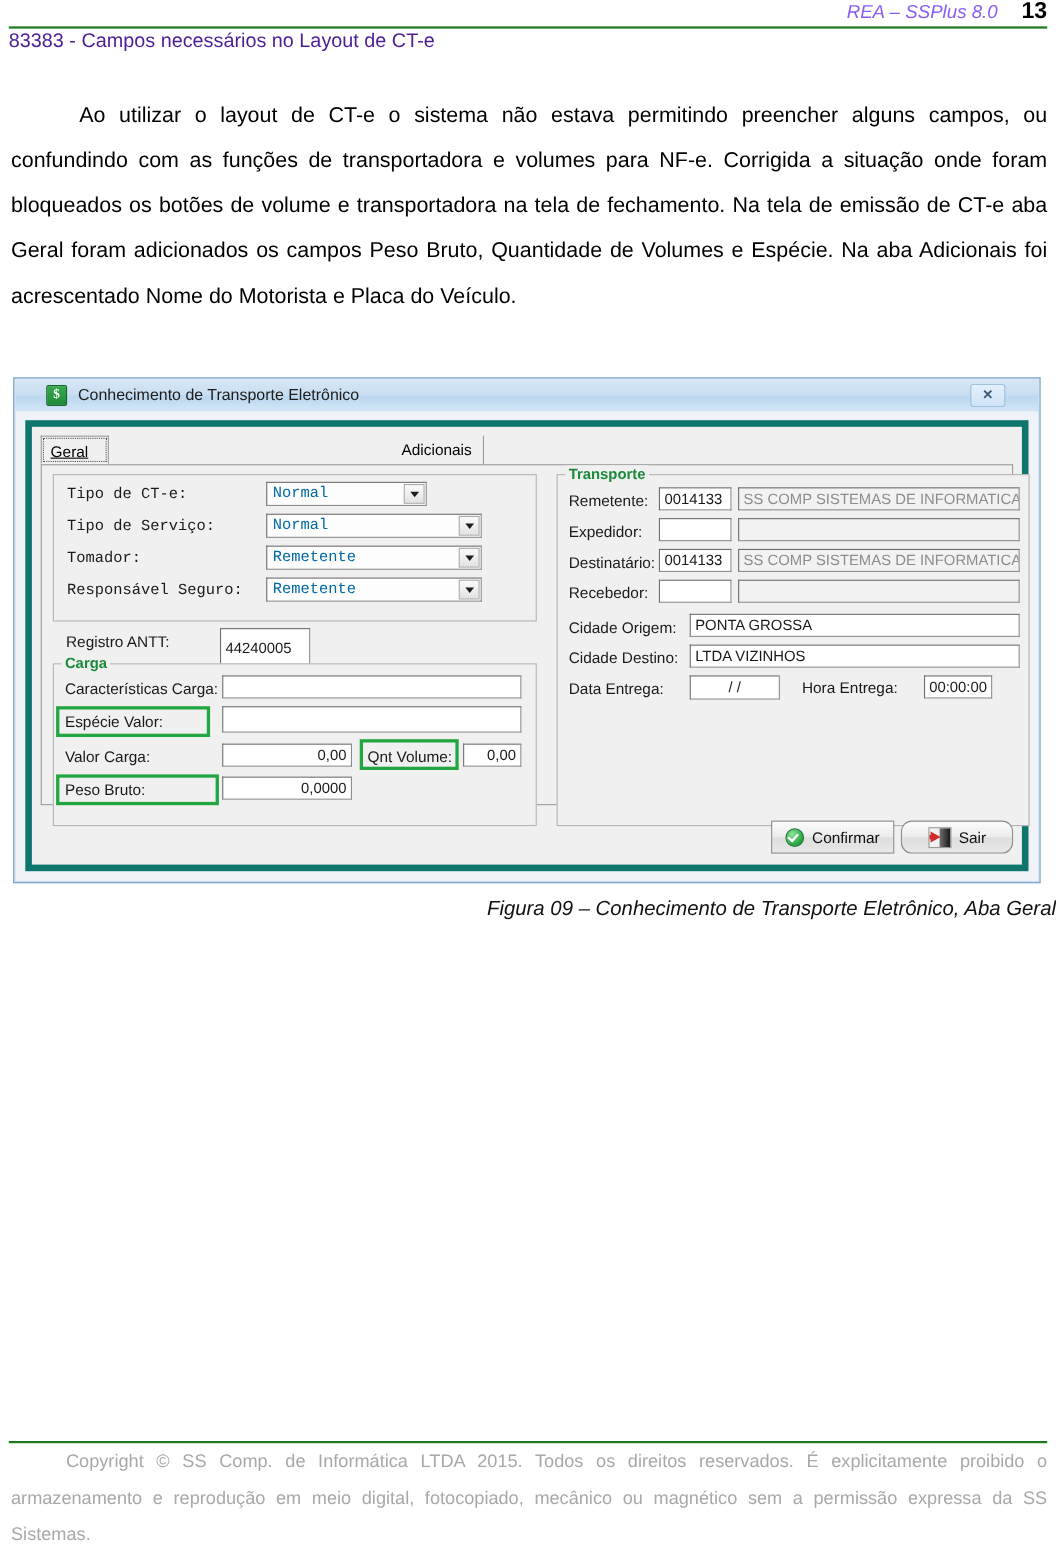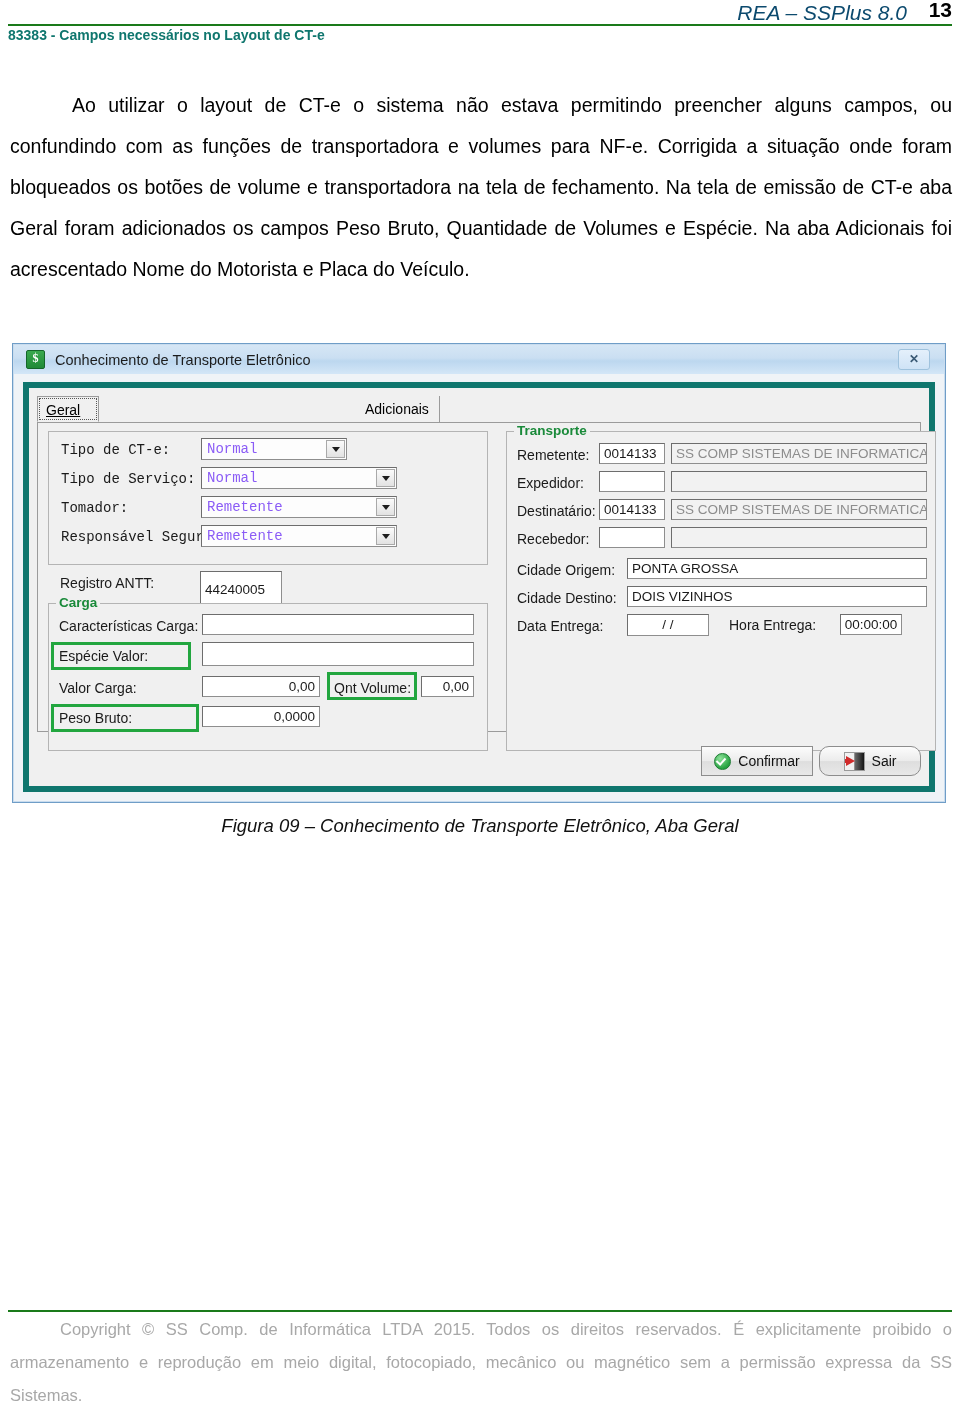--- a/index.html
+++ b/index.html
@@ -20,23 +20,23 @@
     position: absolute;
     left: 8px;
     top: 0px;
     width: 944px;
     height: 28px;
   }
   .hdr-right {
     position: absolute;
     right: 0px;
     top: 1px;
-    font-size: 21px;
+    font-size: 17px;
     font-style: italic;
-    color: #0c4a6e;
+    color: #8b5cf6;
     white-space: nowrap;
   }
   .hdr-pagenum {
     position: absolute;
     right: 0px;
     top: -2px;
     font-size: 21px;
     font-weight: bold;
     font-style: normal;
     color: #000000;
@@ -46,23 +46,23 @@
     left: 8px;
     top: 24px;
     width: 944px;
     height: 2px;
     background: #1a7a1a;
   }
   .doc-title {
     position: absolute;
     left: 8px;
     top: 27px;
-    font-size: 14px;
-    font-weight: bold;
-    color: #0f766e;
+    font-size: 18px;
+    font-weight: normal;
+    color: #4c1d95;
     white-space: nowrap;
   }
 
   
   .body-text {
     position: absolute;
     left: 10px;
     top: 85px;
     width: 942px;
     font-size: 19.5px;
@@ -89,21 +89,21 @@
     box-shadow: 0 0 0 1px #c9dcee inset;
     box-sizing: border-box;
   }
   .titlebar {
     position: absolute;
     left: 1px; top: 1px; right: 1px;
     height: 29px;
     background: linear-gradient(to bottom, #d6e6f5 0%, #cadff2 45%, #bcd7ef 55%, #d3e6f7 100%);
     display: flex;
     align-items: center;
-    padding: 0 4px;
+    padding: 0 20px;
     box-sizing: border-box;
   }
   .app-icon {
     width: 17px; height: 17px;
     margin-left: 8px;
     background: linear-gradient(to bottom, #3aa94e, #1f8a37);
     border: 1px solid #14662a;
     border-radius: 2px;
     position: relative;
     flex: none;
@@ -243,25 +243,26 @@
   .fld.center { justify-content: center; }
 
   .combo {
     position: absolute;
     background: #fdfdfd;
     border: 1px solid #8e8e8e;
     border-top-color: #6d6d6d;
     border-left-color: #6d6d6d;
     box-sizing: border-box;
     font-size: 14px;
-    color: #8b5cf6;
+    color: #0369a1;
     display: flex;
     align-items: center;
     padding-left: 5px;
     white-space: nowrap;
+    margin-left: 41px;
   }
   .combo .arrowbox {
     position: absolute;
     top: 1px; right: 1px; bottom: 1px;
     width: 19px;
     background: linear-gradient(to bottom,#fbfbfb,#e2e2e2);
     border: 1px solid #a9a9a9;
     box-sizing: border-box;
   }
   .combo .arrowbox::after {
@@ -333,21 +334,21 @@
     left: 0px; top: 6px;
     width: 6px; height: 4px;
     background: #d12b2b;
   }
 
   
   .figcap {
     position: absolute;
     left: 0; right: 0;
     top: 815px;
-    text-align: center;
+    text-align: right;
     font-size: 18.5px;
     font-style: italic;
     color: #111;
   }
 
   
   .footer-rule {
     position: absolute;
     left: 8px;
     top: 1310px;
@@ -503,21 +504,21 @@
             <span></span>
           </div>
 
           <div class="lbl" style="left:10px; top:130px;">Cidade Origem:</div>
           <div class="fld" style="left:120px; top:126px; width:300px; height:21px;">
             <span>PONTA GROSSA</span>
           </div>
 
           <div class="lbl" style="left:10px; top:158px;">Cidade Destino:</div>
           <div class="fld" style="left:120px; top:154px; width:300px; height:21px;">
-            <span>DOIS VIZINHOS</span>
+            <span>LTDA VIZINHOS</span>
           </div>
 
           <div class="lbl" style="left:10px; top:186px;">Data Entrega:</div>
           <div class="fld center" style="left:120px; top:182px; width:82px; height:22px;">
             <span>/  /</span>
           </div>
 
           <div class="lbl" style="left:222px; top:185px;">Hora Entrega:</div>
           <div class="fld center" style="left:333px; top:182px; width:62px; height:21px;">
             <span>00:00:00</span>

